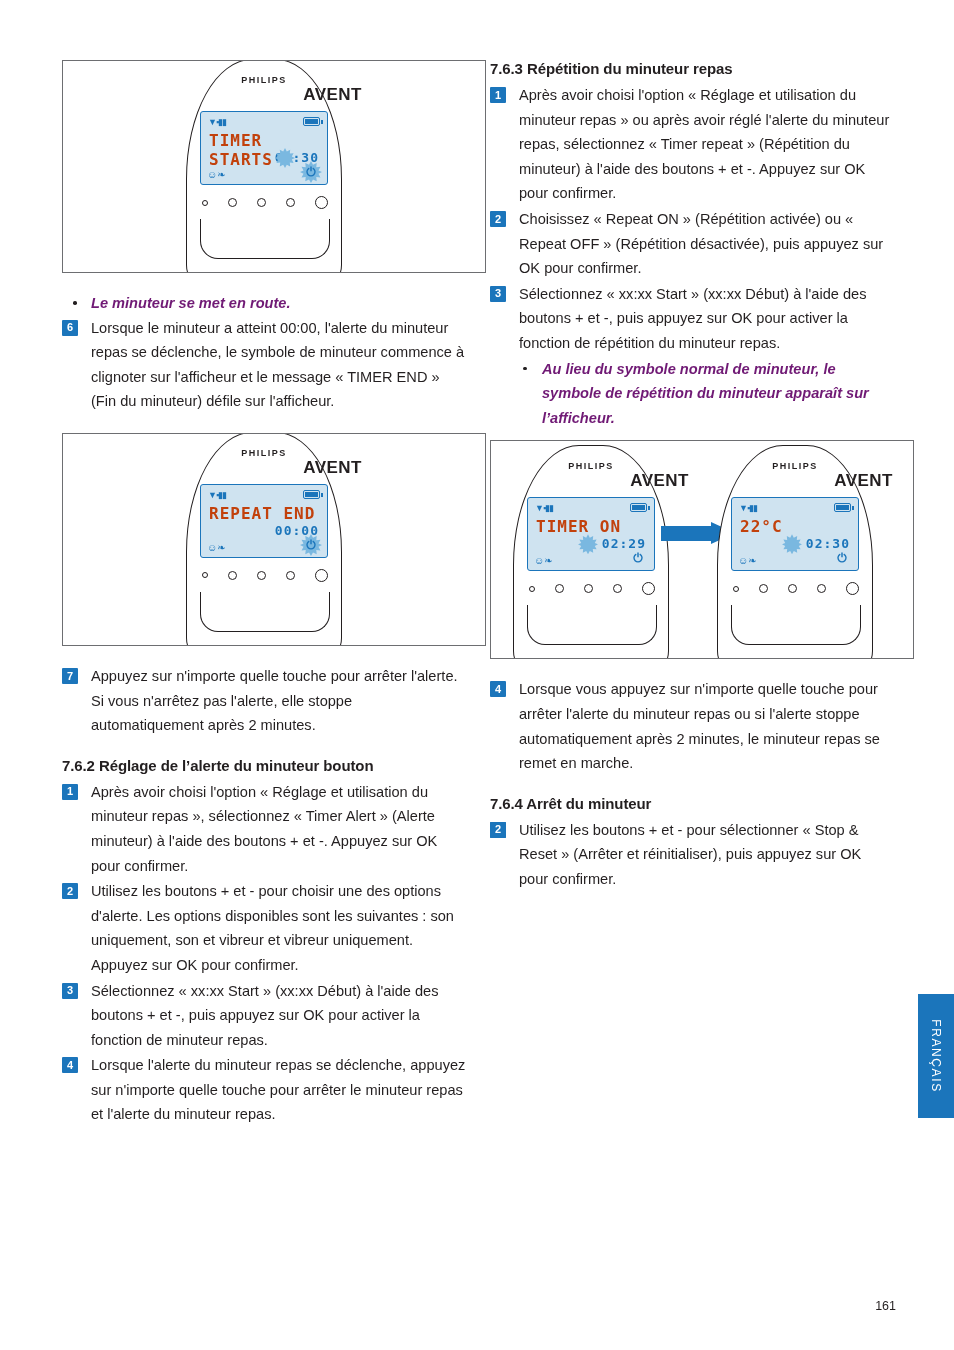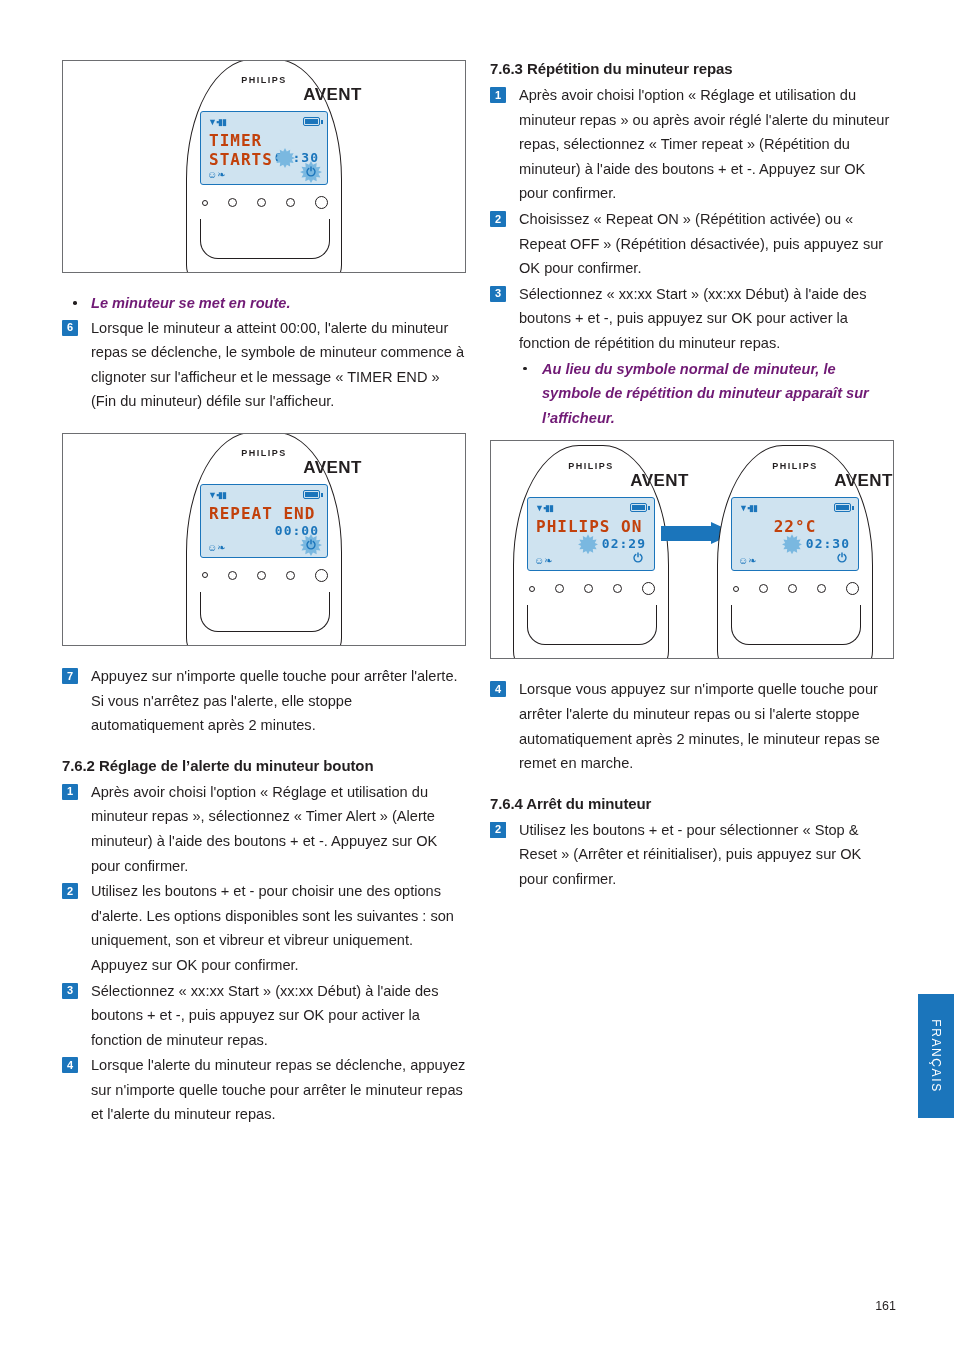--- a/index.html
+++ b/index.html
@@ -32,20 +32,21 @@
     top: 60px;
     width: 404px;
   }
 
   
   .device-box {
     border: 1px solid #6d6e71;
     position: relative;
     background: #fff;
     overflow: hidden;
+    padding-left: 20px;
   }
   .device-single { width: 402px; height: 211px; }
   .device-double { width: 402px; height: 217px; }
 
   .dev {
     position: absolute;
     width: 196px;
     height: 230px;
   }
   .dev-shell {
@@ -114,21 +115,21 @@
   }
   .screen .line1 {
     position: absolute;
     left: 8px; right: 8px; top: 19px;
     font-family: "DejaVu Sans Mono", monospace;
     font-size: 16px;
     letter-spacing: 1px;
     color: #c2410c;
     font-weight: bold;
   }
-  .screen .line1.right { text-align: center; }
+  .screen .line1.right { text-align: left; }
   .screen .line2 {
     position: absolute;
     right: 8px; top: 38px;
     font-family: "DejaVu Sans Mono", monospace;
     font-size: 13px;
     letter-spacing: 1px;
     color: #1b75bb;
     font-weight: bold;
   }
   .screen .icons-bl {
@@ -424,21 +425,21 @@
 
     <div class="device-box device-double">
 
       <div class="dev" style="left:2px; top:-2px;">
         <div class="dev-shell"></div>
         <div class="brand">PHILIPS</div>
         <div class="brand2">AVENT</div>
         <div class="screen">
           <div class="sig">▼▪▮▮</div>
           <div class="batt"></div>
-          <div class="line1">PHILIPS ON</div>
+          <div class="line1">TIMER ON</div>
           <div class="line2">02:29</div>
           <div class="icons-bl">☺❧</div>
           <div class="clock-burst" style="left:50px; top:36px;">
             <div class="star"></div>
           </div>
           <div class="power-burst">
             <div class="sym">⏻</div>
           </div>
         </div>
         <div class="btnrow">

